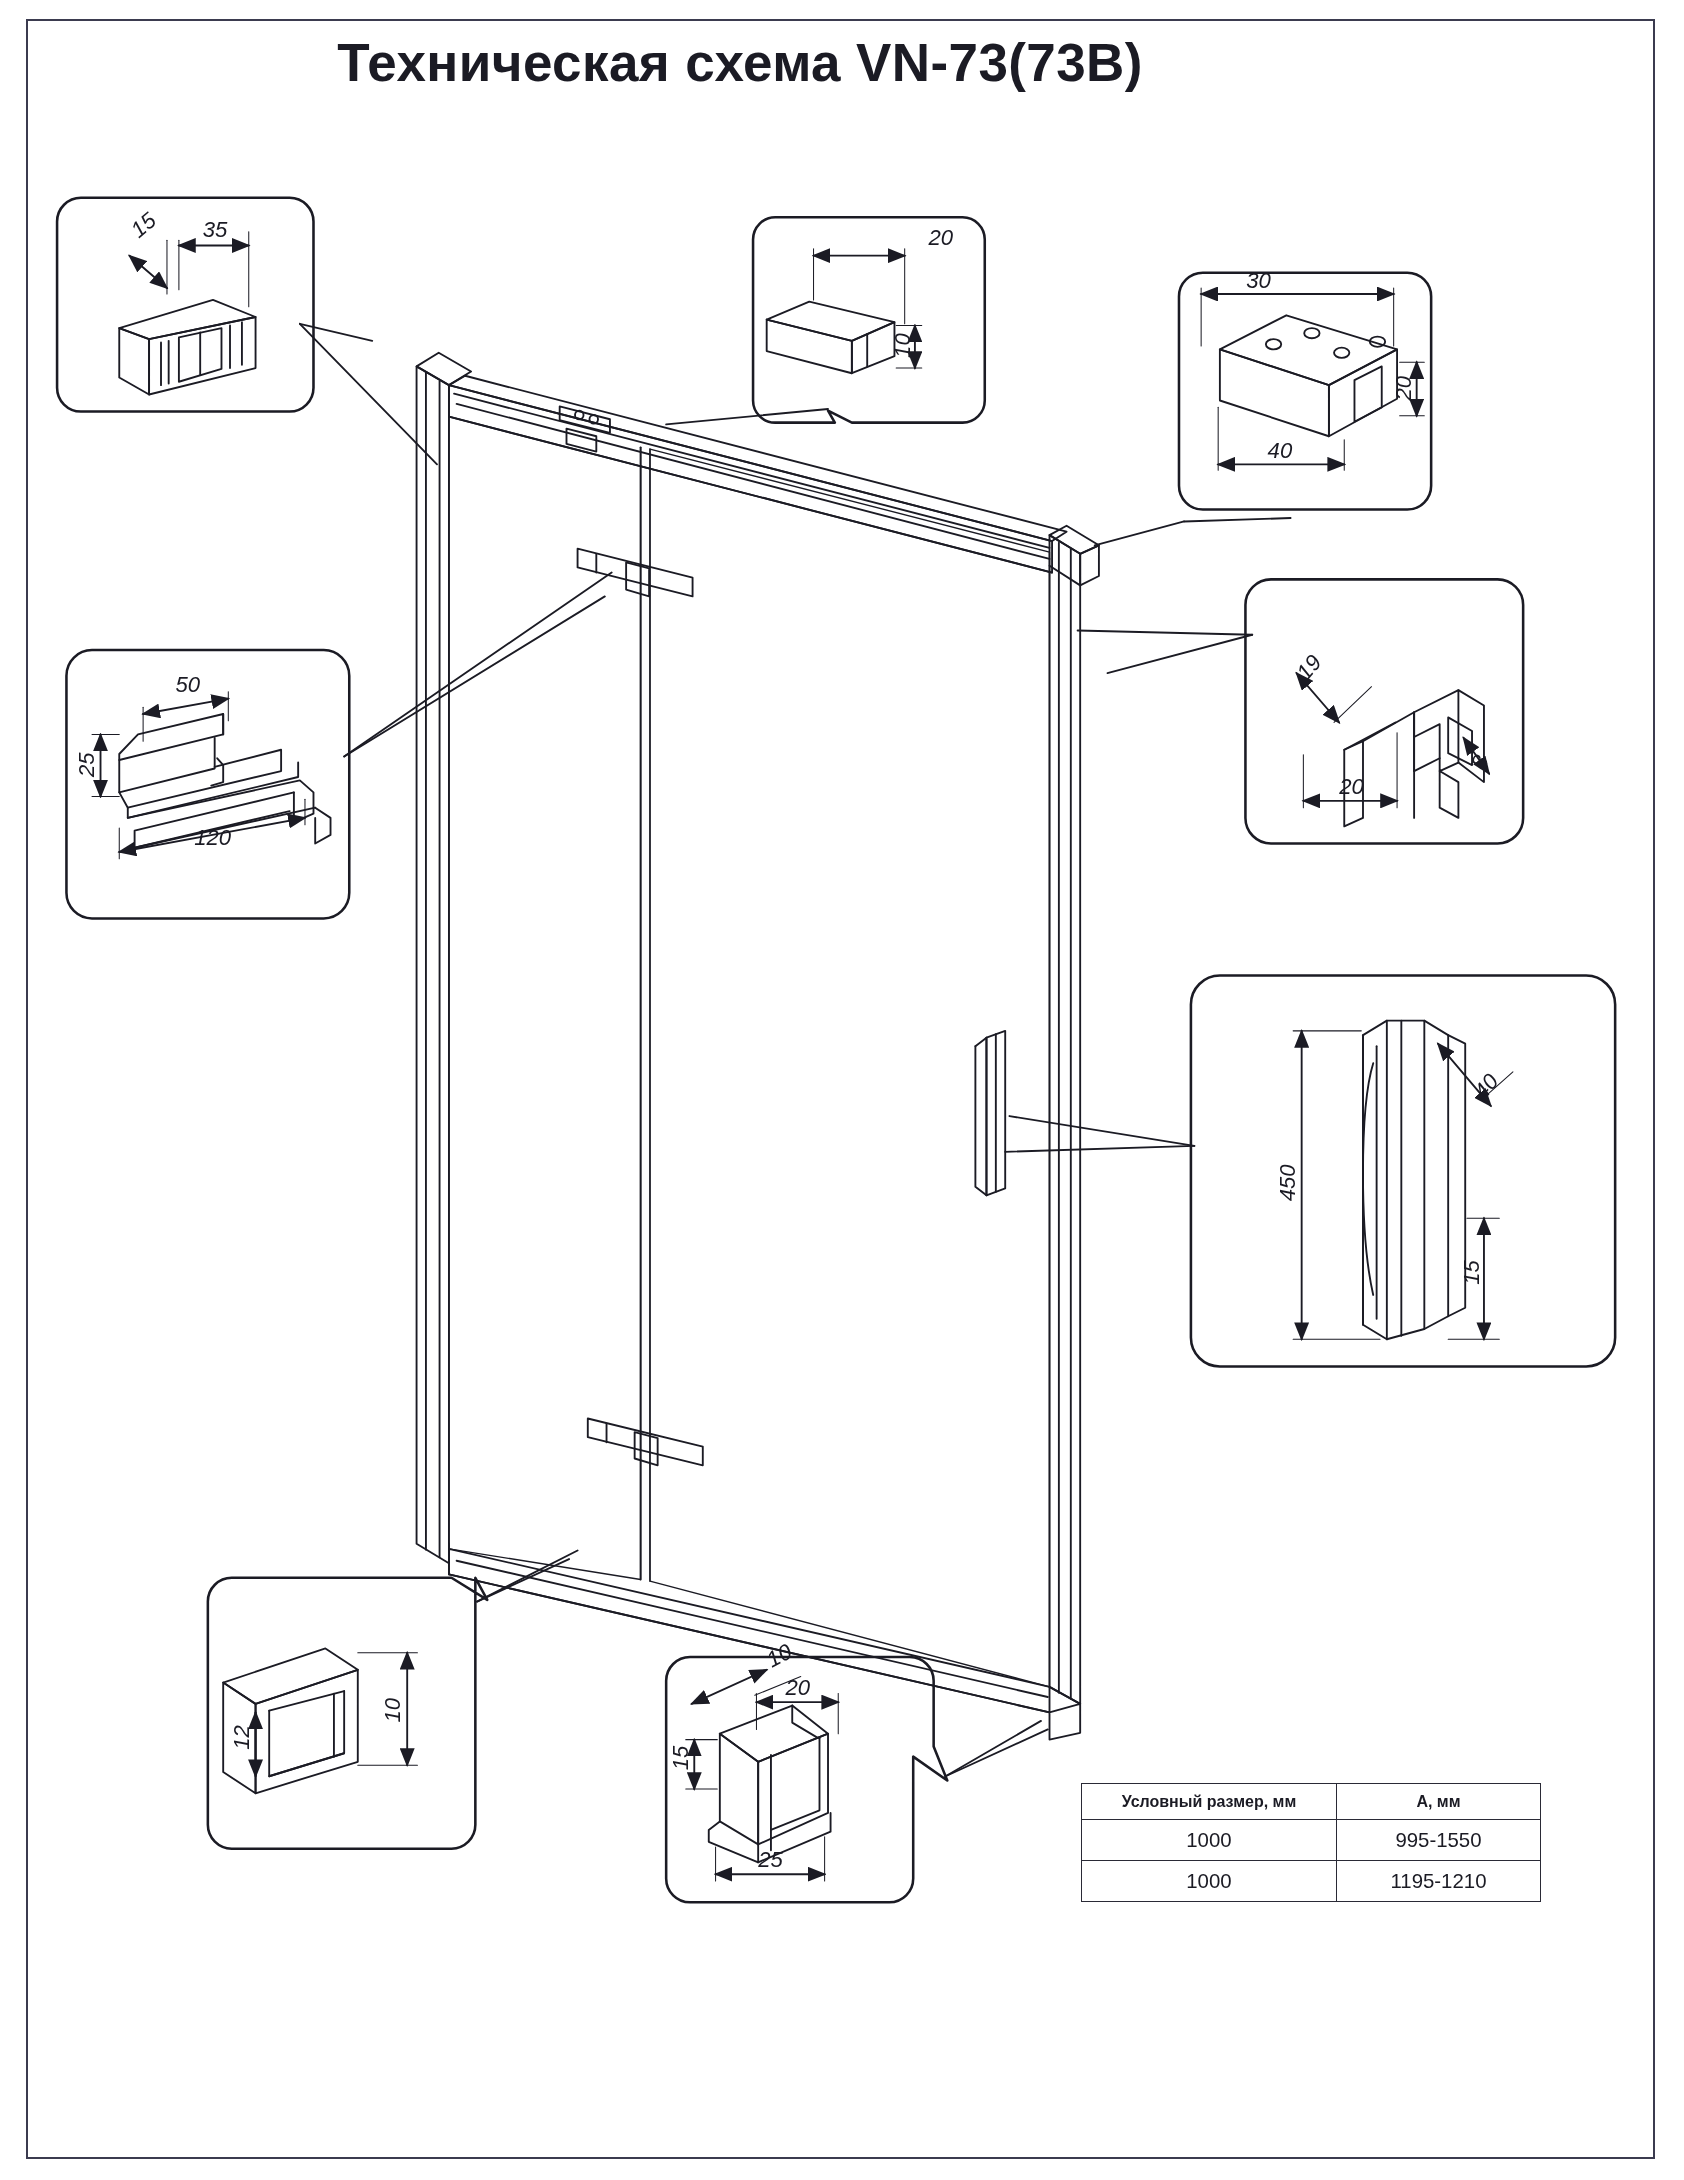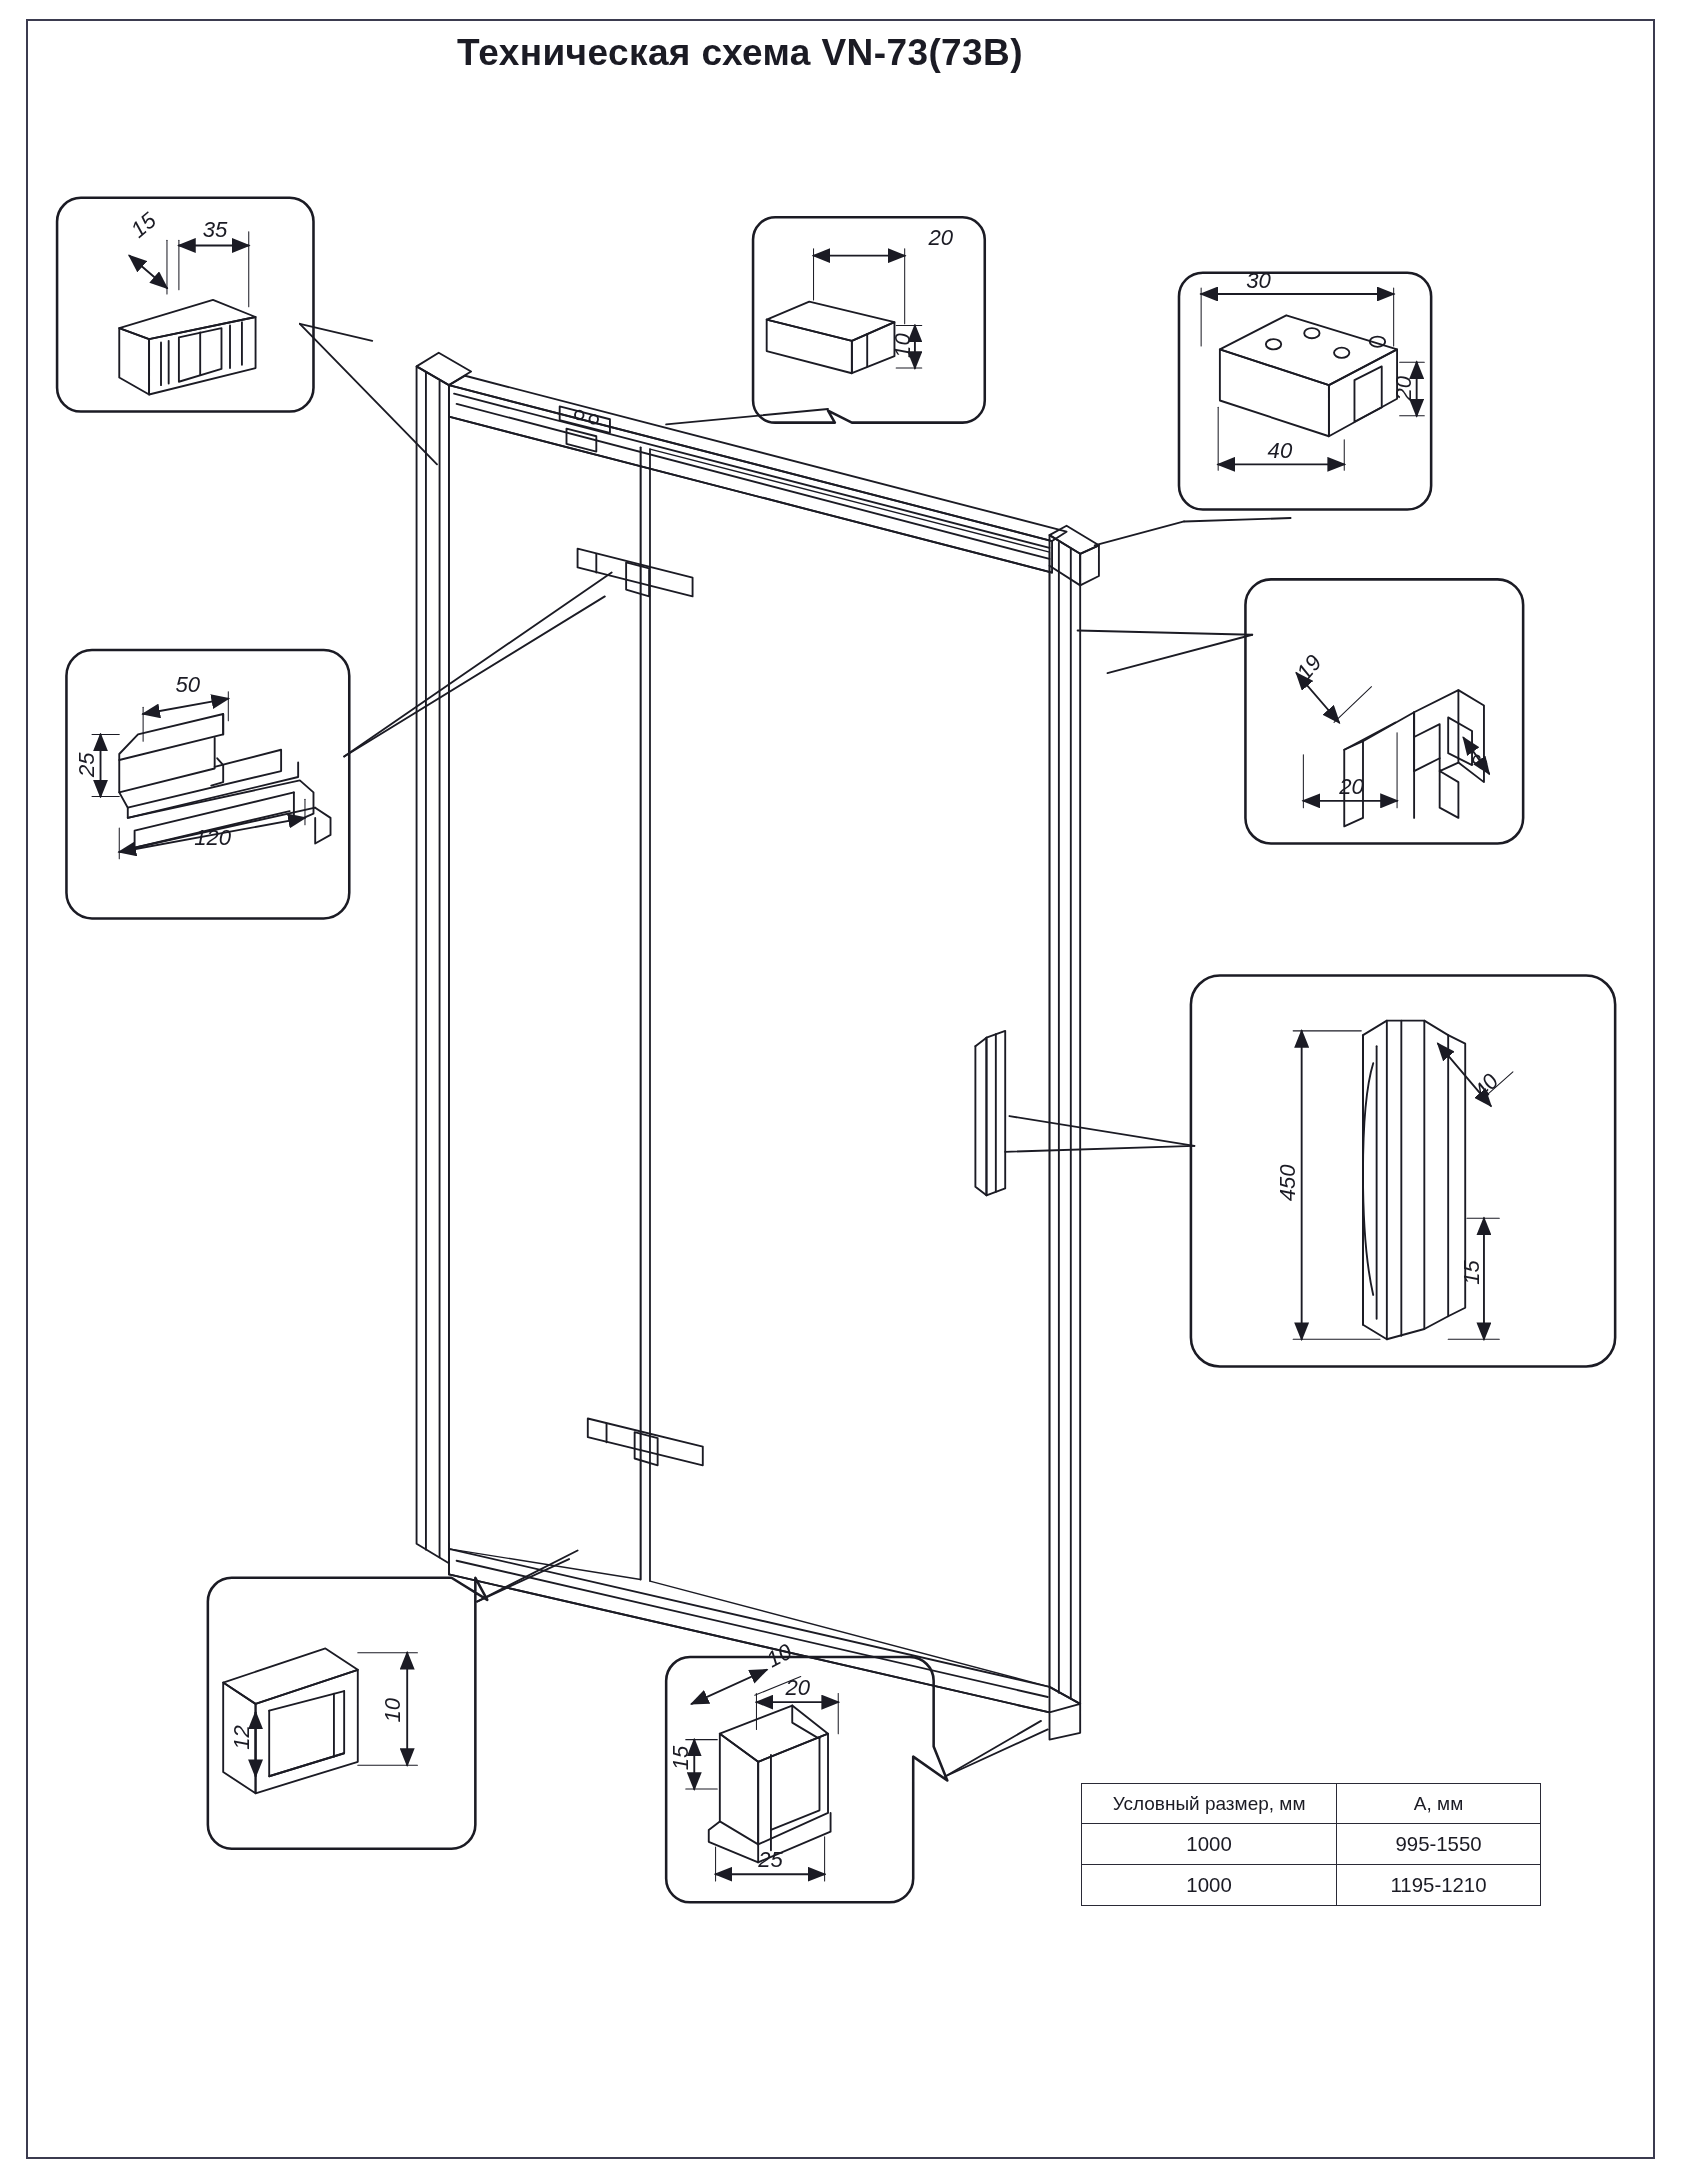--- a/index.html
+++ b/index.html
@@ -25,21 +25,21 @@
     height: 2140px;
     border: 2.6px solid #3b3b4f;
     box-sizing: border-box;
   }
   #title {
     position: absolute;
     left: 0;
     top: 32px;
     width: 1480px;
     text-align: center;
-    font-size: 37px;
+    font-size: 53px;
     font-weight: bold;
     color: #1b1b24;
     letter-spacing: 0.4px;
   }
   svg.layer {
     position: absolute;
     left: 0;
     top: 0;
     width: 1685px;
     height: 2181px;
@@ -54,22 +54,22 @@
     font-size: 20.4px;
     color: #1b1b24;
   }
   #size-table td, #size-table th {
     border: 1.7px solid #2a2a36;
     text-align: center;
     padding: 8.5px 3.4px;
     font-weight: normal;
   }
   #size-table th {
-    font-weight: normal;
-    font-size: 19px;
+    font-weight: bold;
+    font-size: 16px;
   }
   #size-table td.col1, #size-table th.col1 { width: 256px; }
   #size-table td.col2, #size-table th.col2 { width: 204px; text-align: center; }
 </style>
 </head>
 <body>
 
 <div id="page">
 
   <div id="frame-border"></div>

